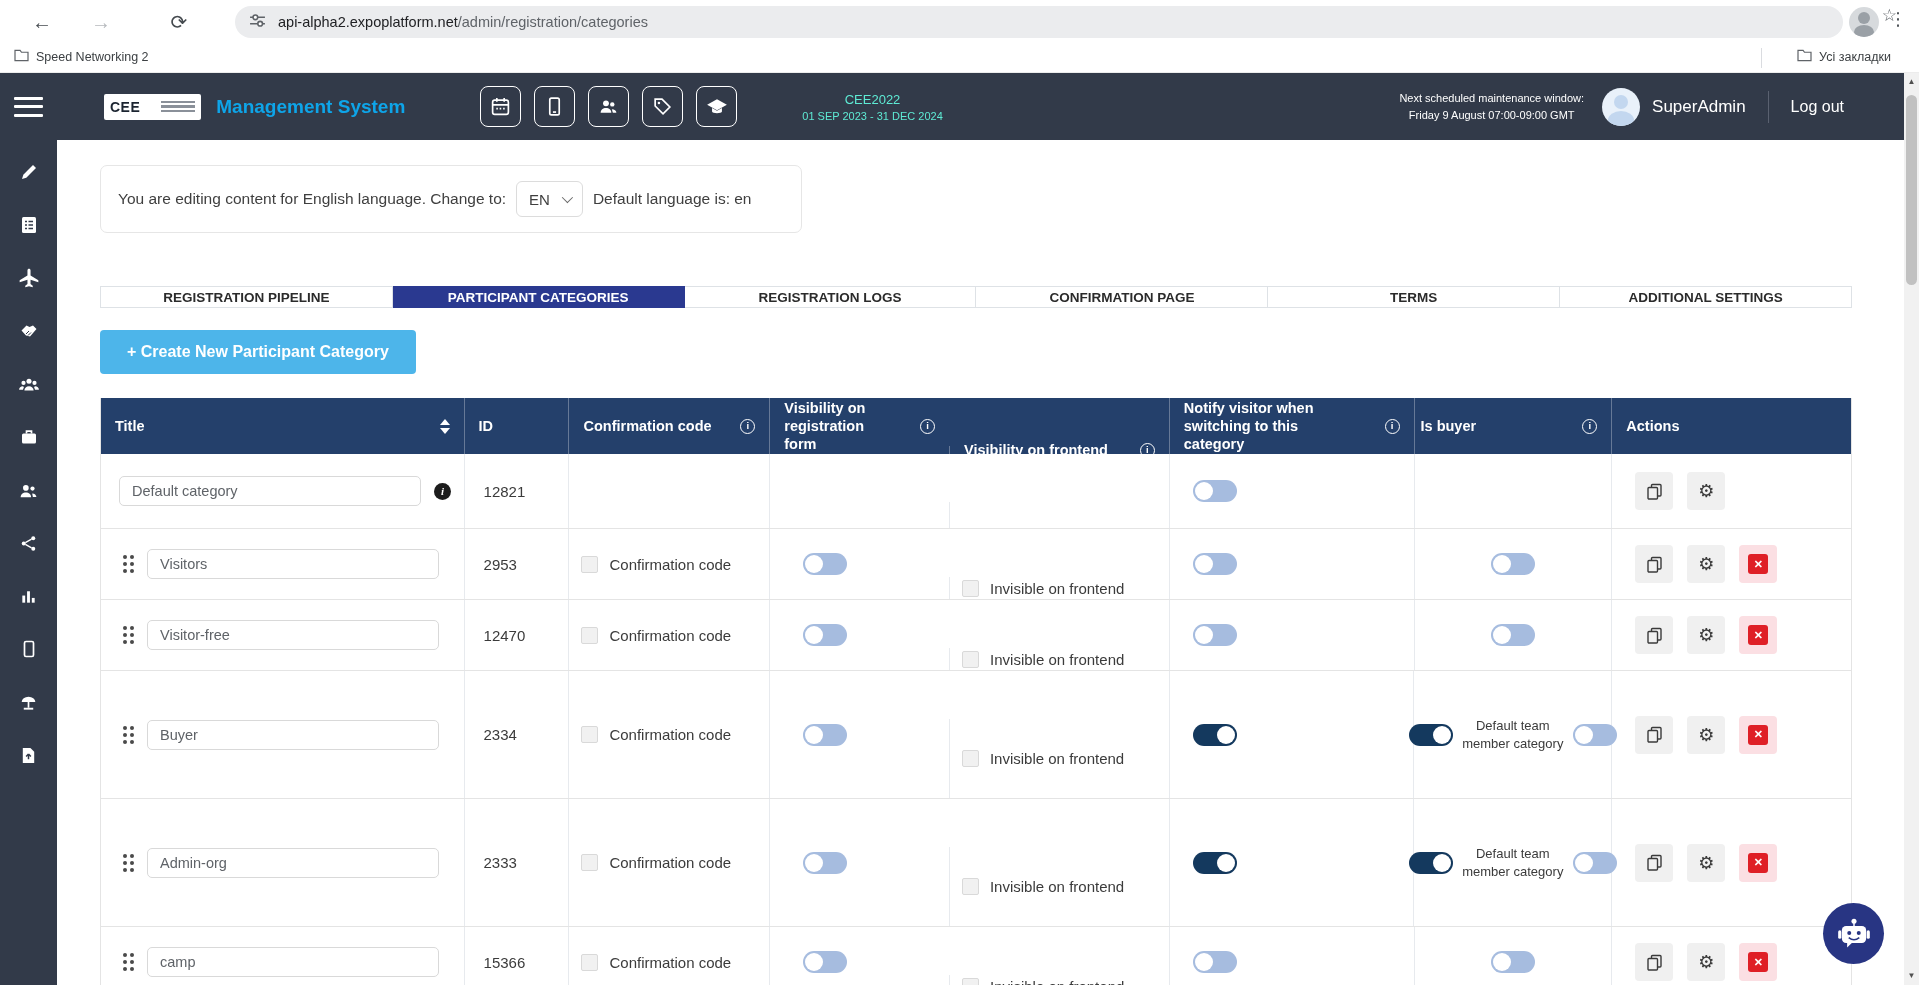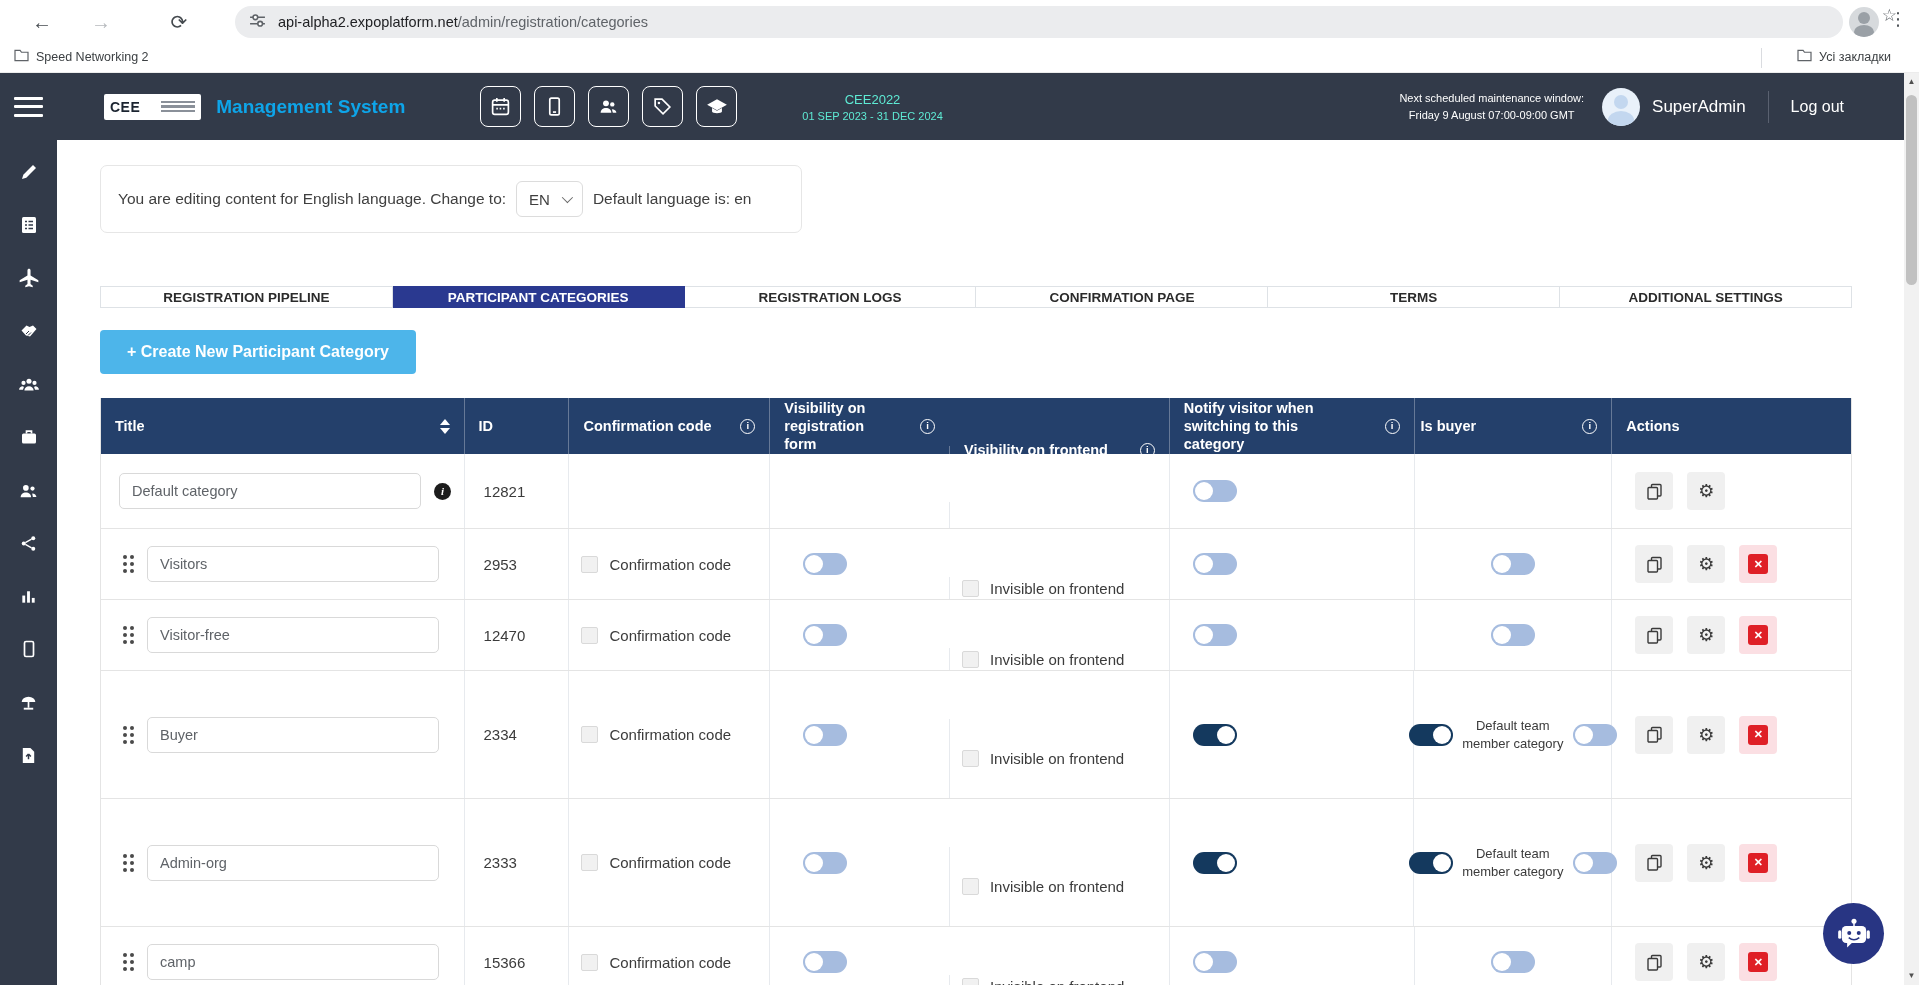--- a/index.html
+++ b/index.html
@@ -79,21 +79,21 @@
   .c-title { width:363px; } .c-id { width:105px; } .c-conf { width:201px; } .c-visreg { width:180px; }
   .c-visfront { width:220px;margin-top:48px; } .c-notify { width:245px; } .c-buyer { width:198px;padding-left:6px; } .c-actions { width:240px; }
 
   .trow { display:flex; border-bottom:1px solid #e4e4e4; background:#fff; }
   .td { display:flex; align-items:center; border-left:1px solid #e7eaee; padding:0 12px; font-size:15px; color:#3b3b3b; }
   .td:first-child { border-left:none; }
   .h75 { height:75px; } .h71 { height:71px; } .h128 { height:128px; }
 
   .drag { display:grid; grid-template-columns:4px 4px; gap:3px; margin-right:13px; cursor:grab; }
   .drag i { width:4px; height:4px; border-radius:50%; background:#4a4a4a; }
-  .title-input { width:292px; height:36px; border:1px solid #d9d9d9; border-radius:5px; padding:0 12px; font-size:14.5px; color:#5f6368; font-family:"Liberation Sans", sans-serif; background:#fff; }
+  .title-input { width:292px; height:30px; border:1px solid #d9d9d9; border-radius:5px; padding:0 12px; font-size:14.5px; color:#5f6368; font-family:"Liberation Sans", sans-serif; background:#fff; }
   .title-input.wide { width:302px; }
   .row-info { width:17px; height:17px; min-width:17px; border-radius:50%; background:#1c1c1c; color:#fff; font-size:11px; font-weight:bold; display:inline-flex; align-items:center; justify-content:center; margin-left:13px; font-style:italic; font-family:"Liberation Serif", serif; }
 
   .cb { width:17px; height:17px; min-width:17px; background:#f1f1f1; border:1px solid #d9d9d9; border-radius:2px; margin-right:11px; cursor:pointer; }
   .tgl { width:44px; height:22px; min-width:44px; border-radius:11px; background:#a6bcdf; position:relative; cursor:pointer; display:inline-block; }
   .tgl::after { content:""; position:absolute; top:2px; left:2px; width:18px; height:18px; border-radius:50%; background:#fff; }
   .tgl.on { background:#14395e; }
   .tgl.on::after { left:auto; right:2px; }
   .td.c-visreg { padding-left:33px; }
   .td.c-notify { padding-left:23px; }

